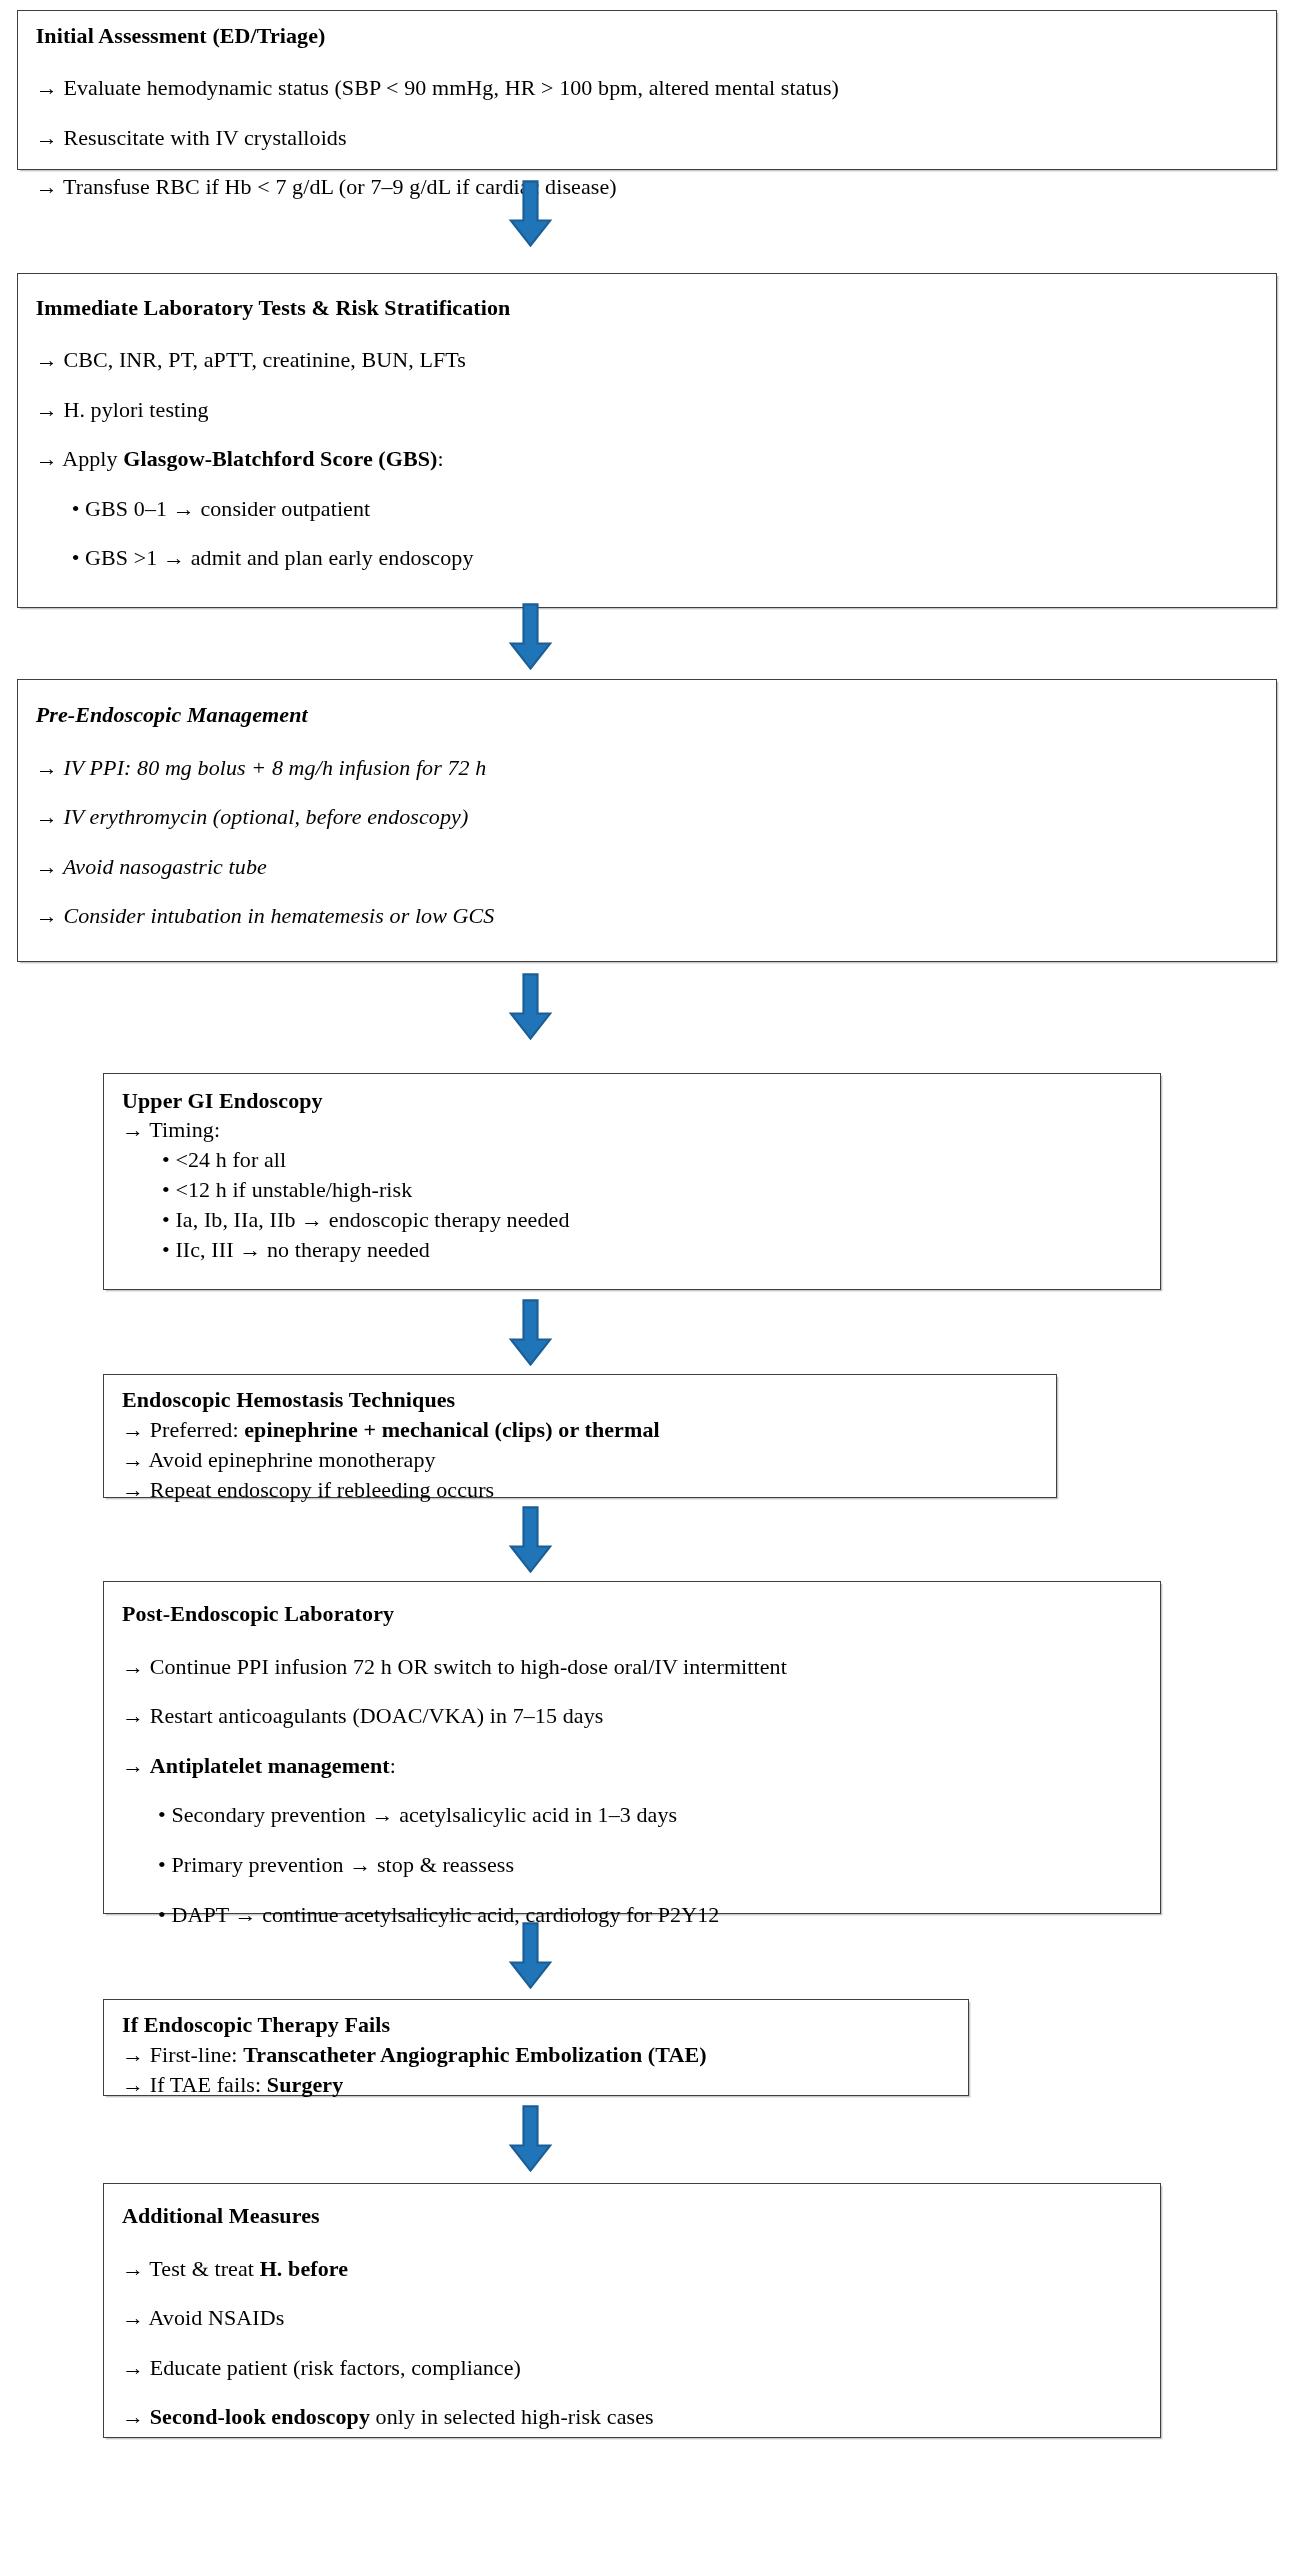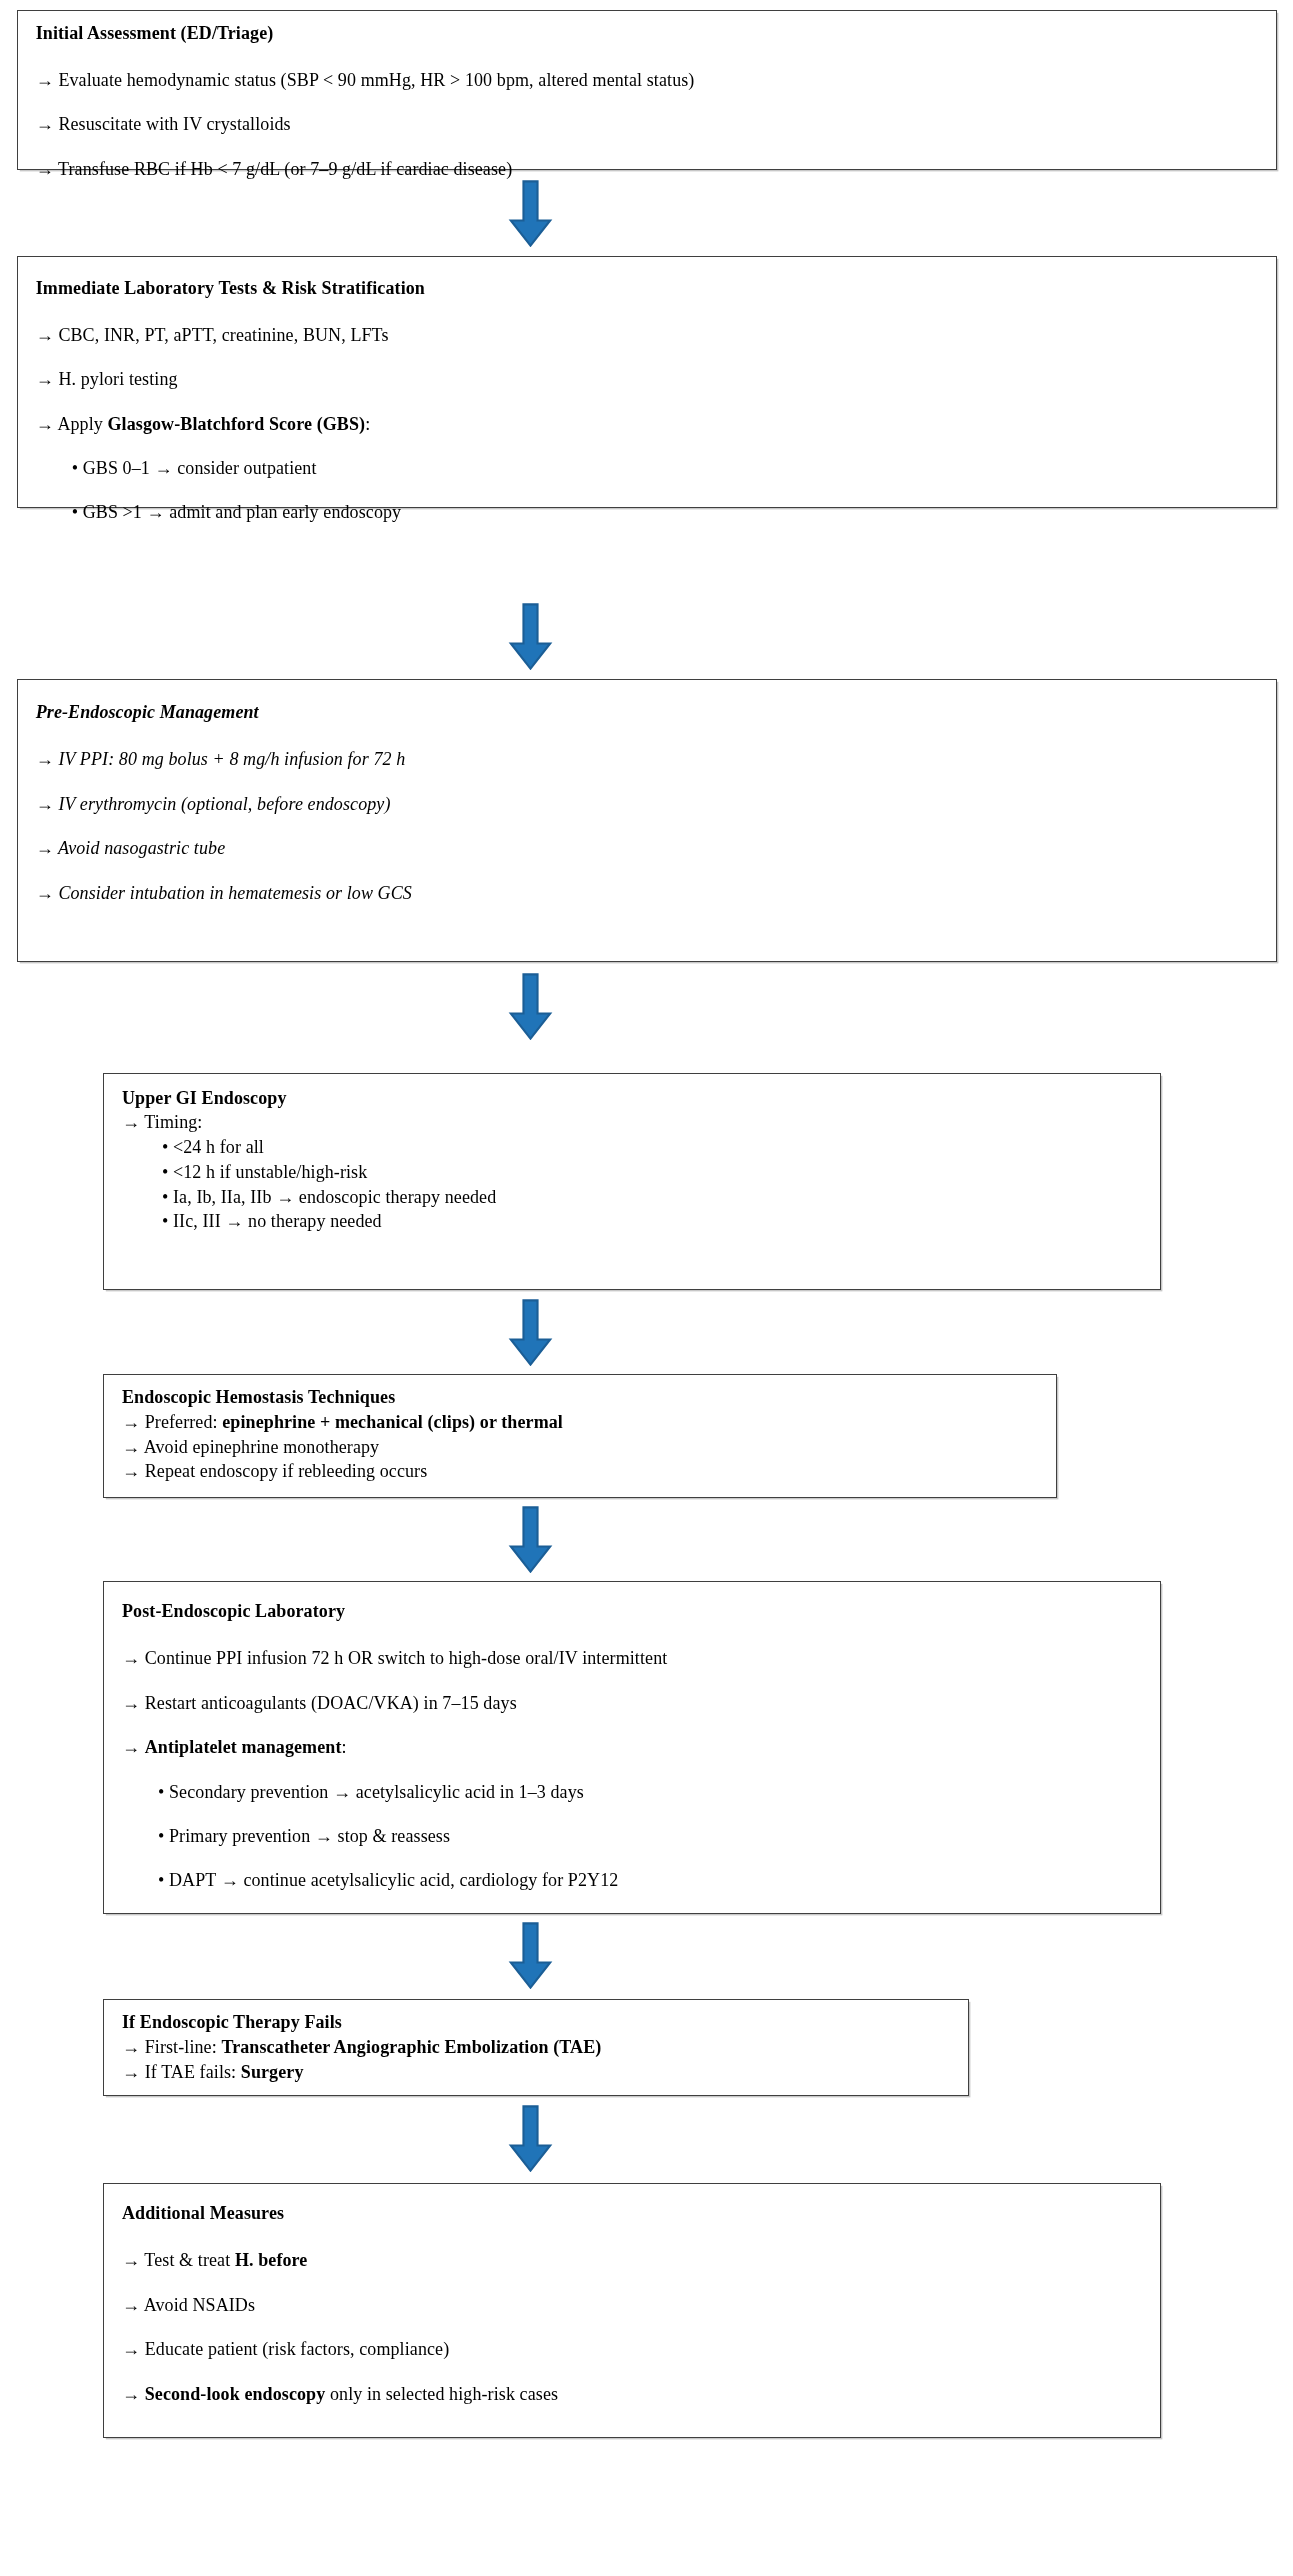--- a/index.html
+++ b/index.html
@@ -25,21 +25,21 @@
     box-sizing: border-box;
     background: #ffffff;
     border: 1.4px solid #3f3f3f;
     box-shadow: 2.1px 2.1px 0 -0.7px rgba(0,0,0,0.22);
   }
   .node-inner {
     padding: 12.5px 18px 12.5px 18px;
   }
 
   .line {
-    font-size: 18px;
+    font-size: 22px;
     line-height: 1.30;
     white-space: nowrap;
     letter-spacing: 0.1px;
   }
   .line.title {
     font-weight: bold;
   }
   .line.bullet {
     padding-left: 36px;
   }
@@ -78,21 +78,21 @@
       <div class="line">→ Transfuse RBC if Hb &lt; 7 g/dL (or 7–9 g/dL if cardiac disease)</div>
     </div>
   </div>
 
   <div class="arrow" style="left:508px; top:180px; width:45px; height:67px;">
     <svg viewBox="0 0 64 96" preserveAspectRatio="none">
       <polygon points="22,2 42,2 42,58 60,58 32,94 4,58 22,58" fill="#2074B8" stroke="#1B5E96" stroke-width="3"></polygon>
     </svg>
   </div>
 
-  <div class="node loose" style="left:16.7px; top:256px; width:1260px; height:252px;">
+  <div class="node loose" style="left:16.7px; top:273px; width:1260px; height:335px;">
     <div class="node-inner" style="padding-top:19.5px;">
       <div class="line title">Immediate Laboratory Tests &amp; Risk Stratification</div>
       <div class="line">→ CBC, INR, PT, aPTT, creatinine, BUN, LFTs</div>
       <div class="line">→ H. pylori testing</div>
       <div class="line">
         <span>→ Apply </span><span class="b">Glasgow-Blatchford Score (GBS)</span><span>:</span>
       </div>
       <div class="line bullet">• GBS 0–1 → consider outpatient</div>
       <div class="line bullet">• GBS &gt;1 → admit and plan early endoscopy</div>
     </div>

